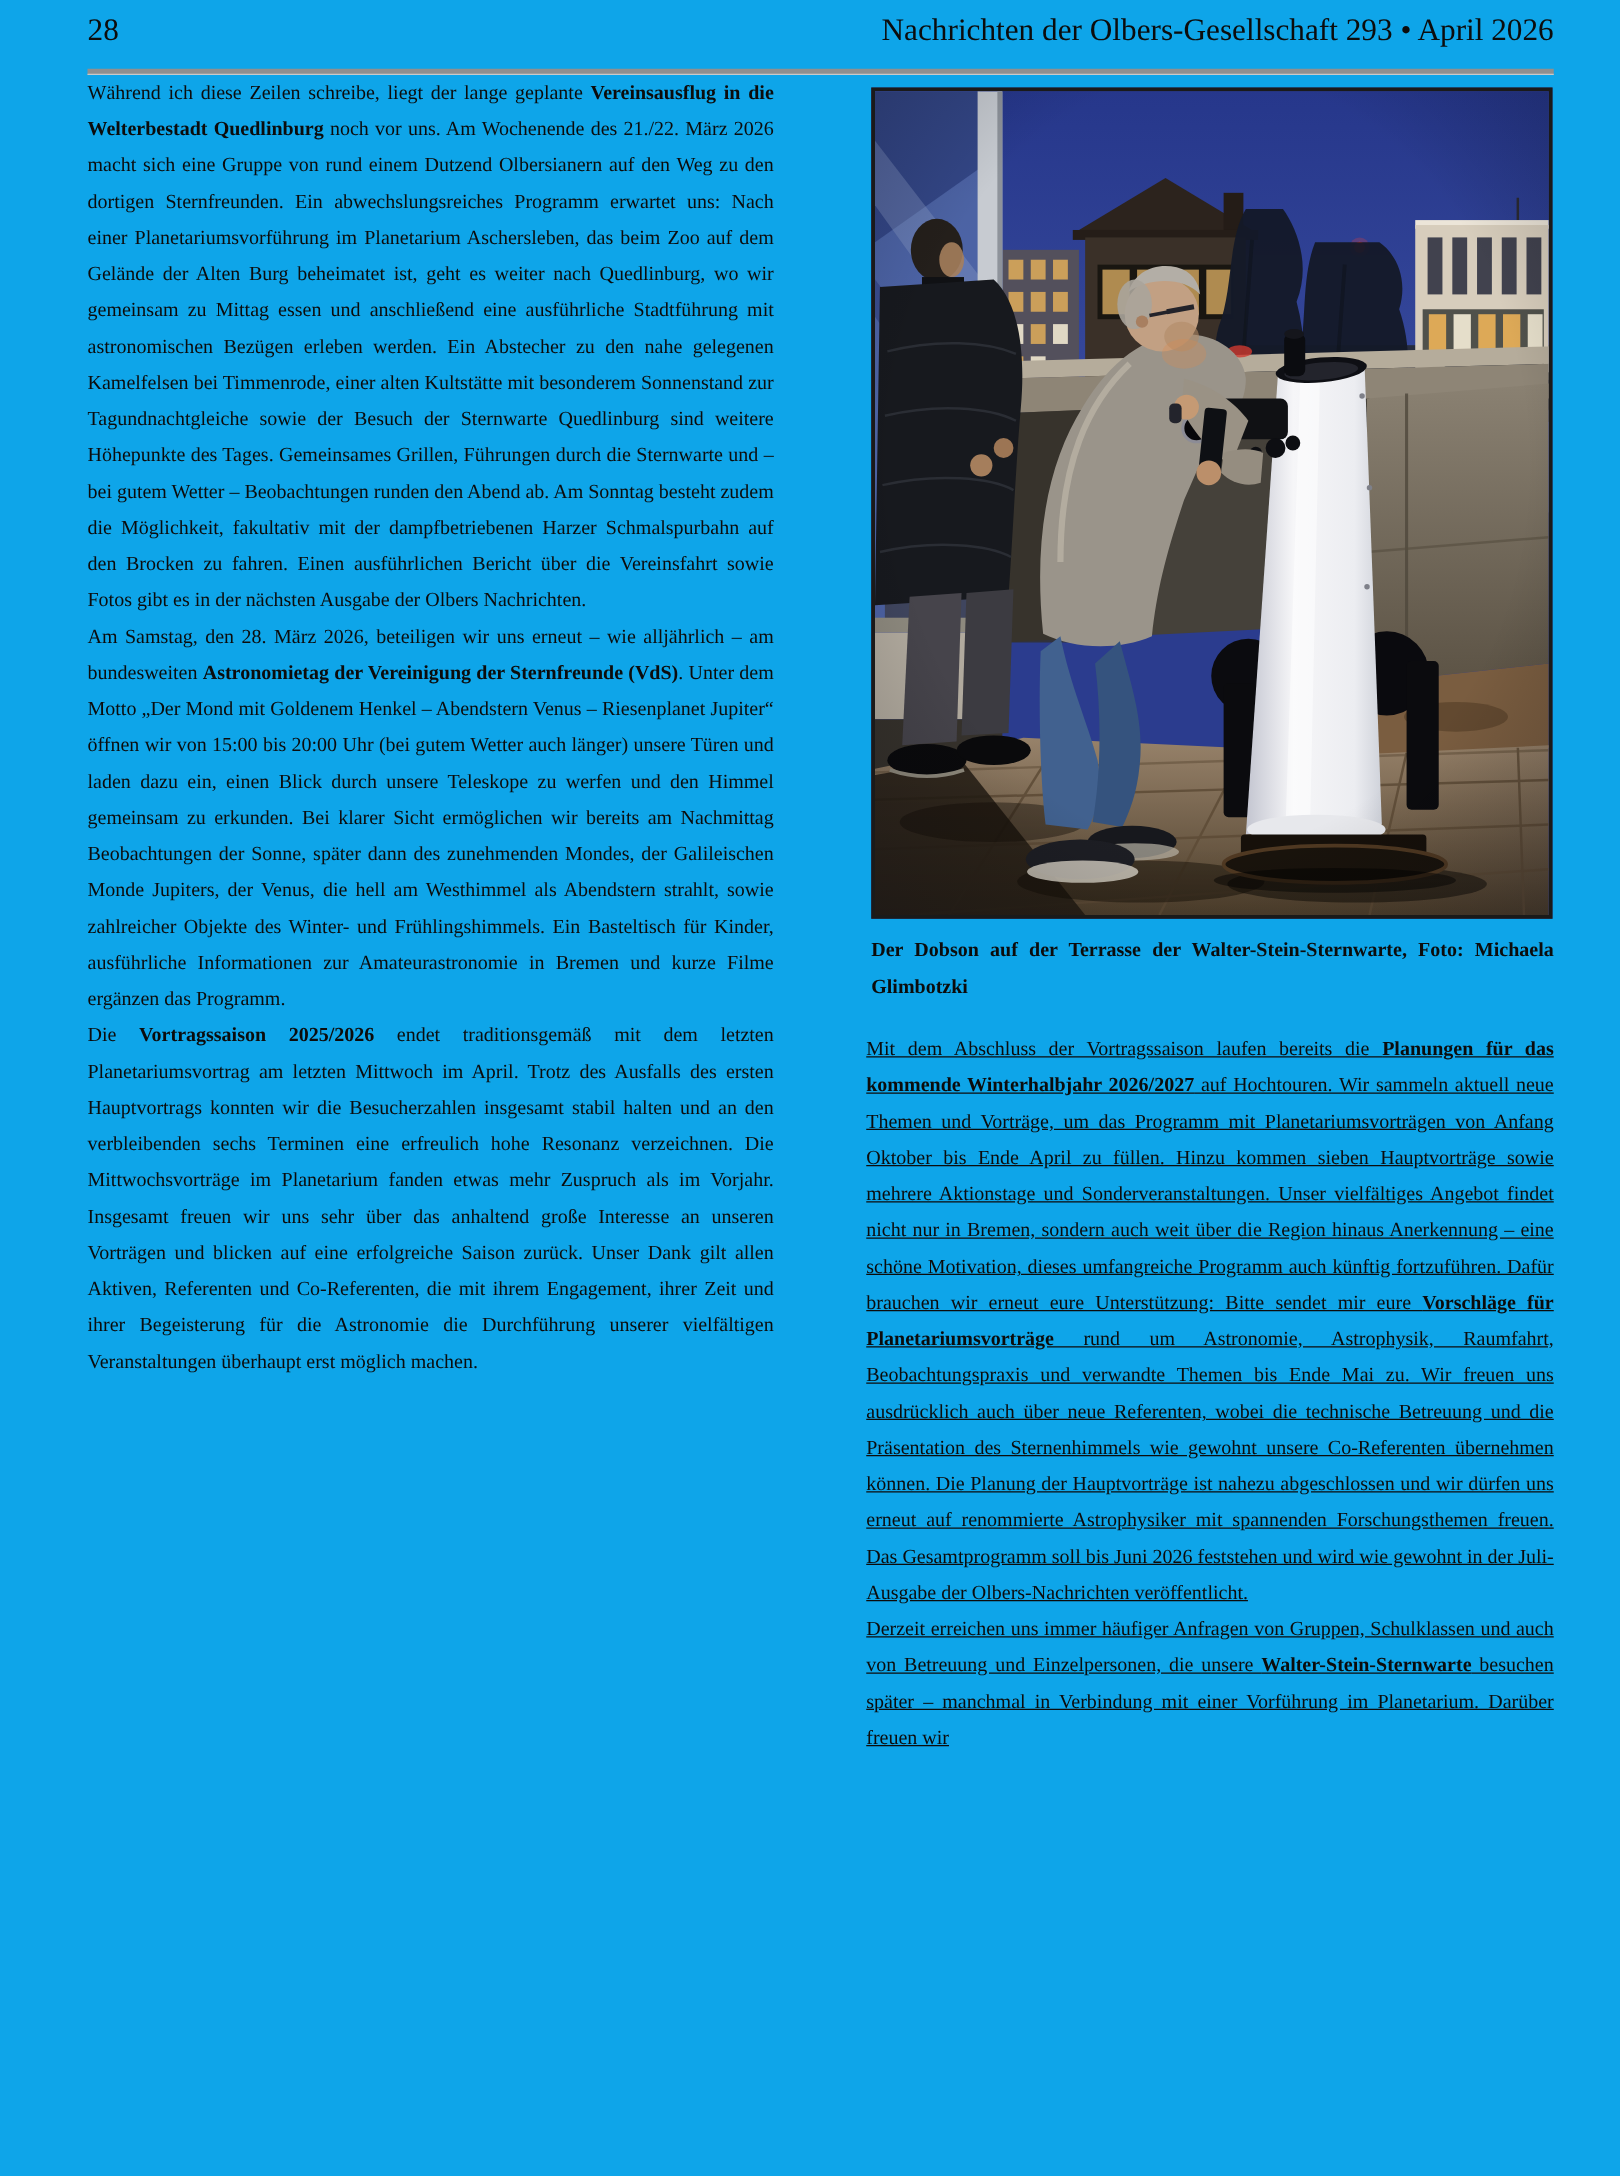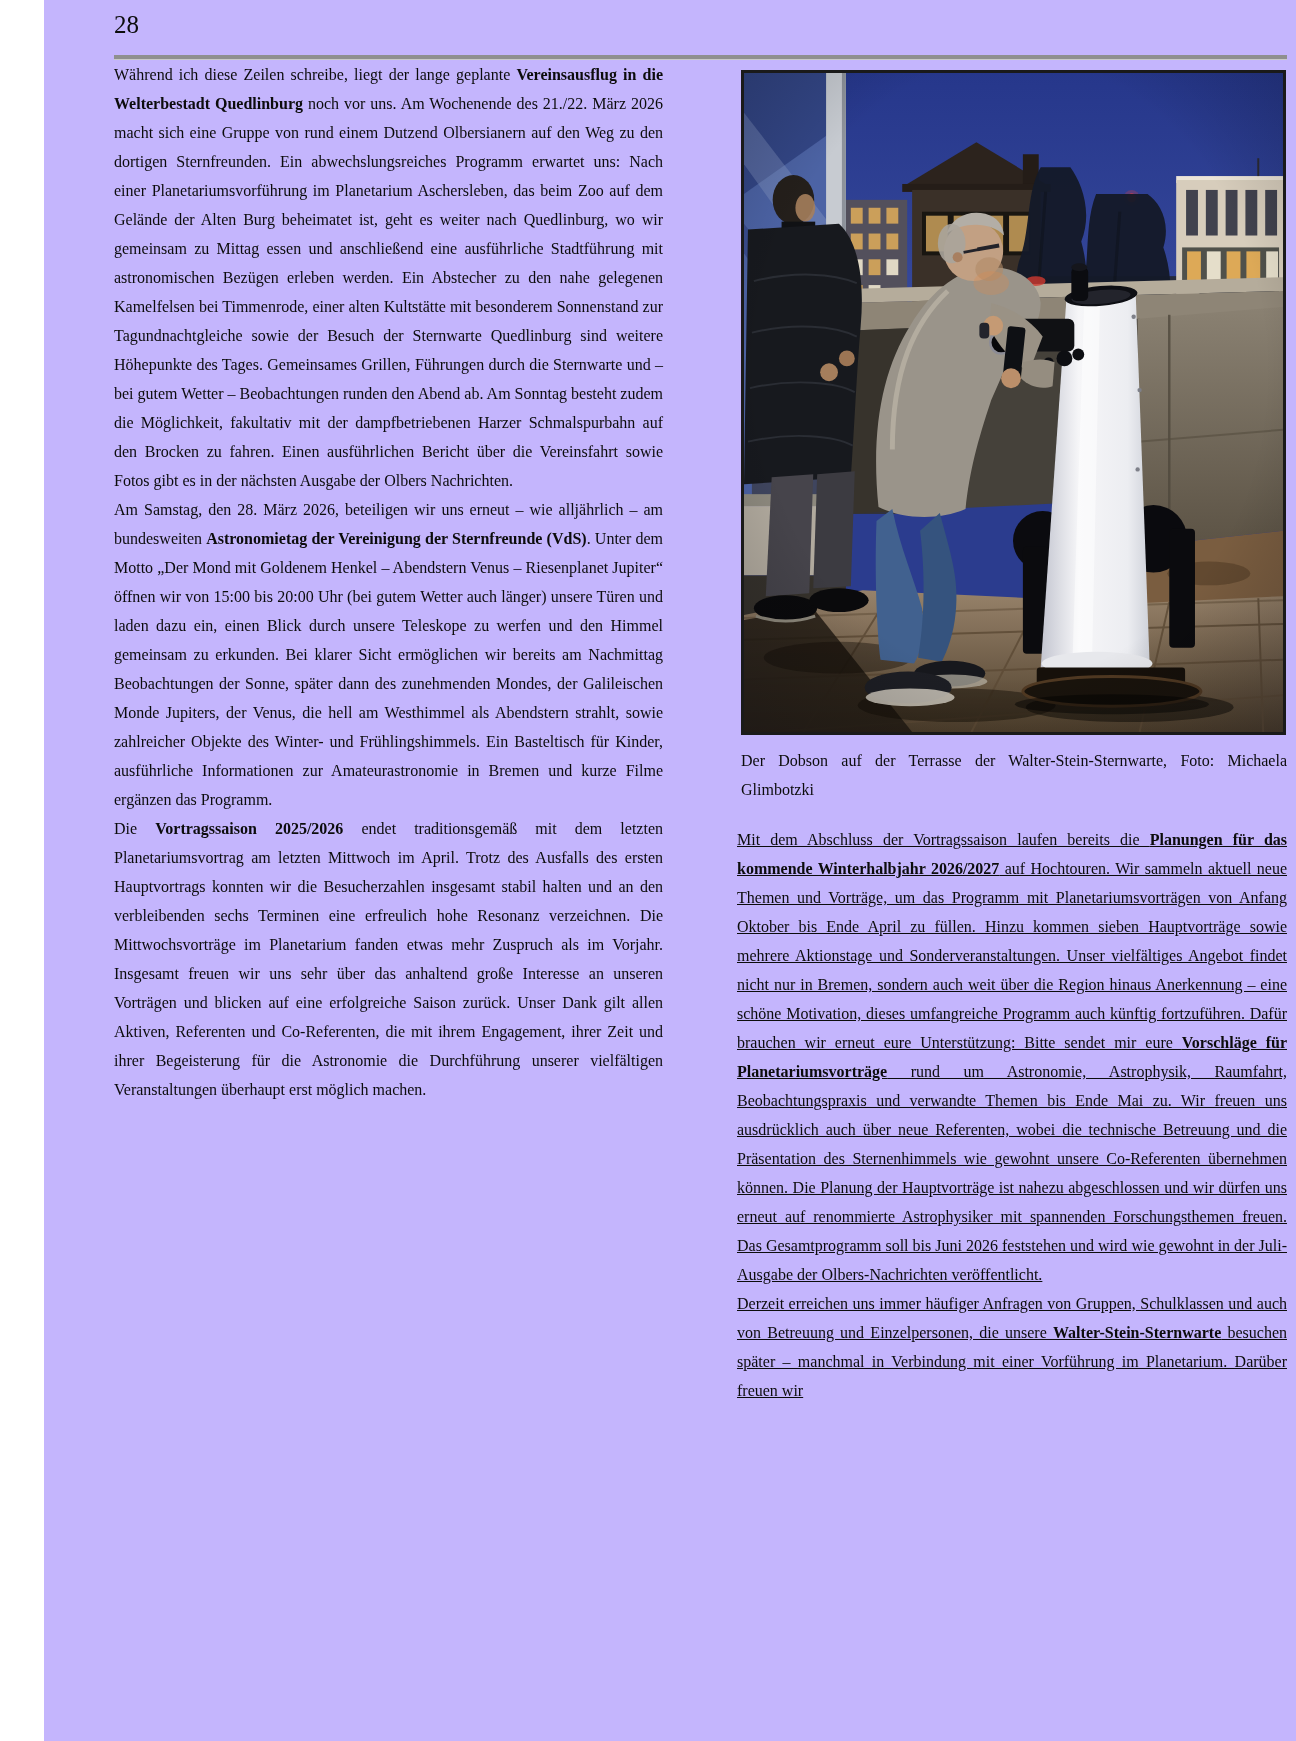--- a/index.html
+++ b/index.html
@@ -1,36 +1,37 @@
 <!DOCTYPE html>
 <html lang="de"><head>
 <meta charset="utf-8">
 <style>
   html,body{margin:0;padding:0;background:#ffffff;}
   body{width:1296px;height:1741px;position:relative;font-family:"Liberation Serif","DejaVu Serif",serif;color:#0c0c0c;overflow:hidden;}
-  .page{position:absolute;inset:0;background:#c4b5fd;margin-left:44px;}
+  .page{position:absolute;inset:0;background:#0ea5e9;}
   .header{position:absolute;top:10px;left:70px;width:1173px;display:flex;justify-content:space-between;font-size:25px;line-height:30px;}
   .rule{position:absolute;top:55px;left:70px;width:1173px;height:4px;background:#8f8f8f;border-bottom:1px solid #c9c9c9;}
   .col{position:absolute;top:60px;font-size:16px;line-height:29px;text-align:justify;hyphens:auto;}
   .col-left{left:70px;width:549px;}
   .col-right{left:693px;width:550px;}
   .col p{margin:0;}
   .b{font-weight:bold;}
   .photo{width:545px;height:665px;border:3px solid #1a1a1a;box-sizing:border-box;margin:10px 0 0 4px;background:#2b3c8e;}
   .photo svg{display:block;width:100%;height:100%;}
-  .caption{margin:11px 0 0 4px;width:546px;text-align:justify;}
+  .caption{margin:11px 0 0 4px;width:546px;text-align:justify;font-weight:bold;}
   .body-text{margin-top:21px;text-decoration:underline;}
 </style>
 </head>
 <body>
 
 <div class="page">
 
   <div class="header">
     <span>28</span>
+    <span>Nachrichten der Olbers-Gesellschaft 293 • April 2026</span>
   </div>
 
   <div class="rule"></div>
 
   <div class="col col-left">
       <p><span>Während ich diese Zeilen schreibe, liegt der lange geplante </span><span class="b">Vereinsausflug in die Welterbestadt Quedlinburg</span><span> noch vor uns. Am Wochenende des 21./22. März 2026 macht sich eine Gruppe von rund einem Dutzend Olbersianern auf den Weg zu den dortigen Sternfreunden. Ein abwechslungsreiches Programm erwartet uns: Nach einer Planetariumsvorführung im Planetarium Aschersleben, das beim Zoo auf dem Gelände der Alten Burg beheimatet ist, geht es weiter nach Quedlinburg, wo wir gemeinsam zu Mittag essen und anschließend eine ausführliche Stadtführung mit astronomischen Bezügen erleben werden. Ein Abstecher zu den nahe gelegenen Kamelfelsen bei Timmenrode, einer alten Kultstätte mit besonderem Sonnenstand zur Tagundnachtgleiche sowie der Besuch der Sternwarte Quedlinburg sind weitere Höhepunkte des Tages. Gemeinsames Grillen, Führungen durch die Sternwarte und – bei gutem Wetter – Beobachtungen runden den Abend ab. Am Sonntag besteht zudem die Möglichkeit, fakultativ mit der dampfbetriebenen Harzer Schmalspurbahn auf den Brocken zu fahren. Einen ausführlichen Bericht über die Vereinsfahrt sowie Fotos gibt es in der nächsten Ausgabe der Olbers Nachrichten.</span></p>
       <p><span>Am Samstag, den 28. März 2026, beteiligen wir uns erneut – wie alljährlich – am bundesweiten </span><span class="b">Astronomietag der Vereinigung der Sternfreunde (VdS)</span><span>. Unter dem Motto „Der Mond mit Goldenem Henkel – Abendstern Venus – Riesenplanet Jupiter“ öffnen wir von 15:00 bis 20:00 Uhr (bei gutem Wetter auch länger) unsere Türen und laden dazu ein, einen Blick durch unsere Teleskope zu werfen und den Himmel gemeinsam zu erkunden. Bei klarer Sicht ermöglichen wir bereits am Nachmittag Beobachtungen der Sonne, später dann des zunehmenden Mondes, der Galileischen Monde Jupiters, der Venus, die hell am Westhimmel als Abendstern strahlt, sowie zahlreicher Objekte des Winter- und Frühlingshimmels. Ein Basteltisch für Kinder, ausführliche Informationen zur Amateurastronomie in Bremen und kurze Filme ergänzen das Programm.</span></p>
       <p><span>Die </span><span class="b">Vortragssaison 2025/2026</span><span> endet traditionsgemäß mit dem letzten Planetariumsvortrag am letzten Mittwoch im April. Trotz des Ausfalls des ersten Hauptvortrags konnten wir die Besucherzahlen insgesamt stabil halten und an den verbleibenden sechs Terminen eine erfreulich hohe Resonanz verzeichnen. Die Mittwochsvorträge im Planetarium fanden etwas mehr Zuspruch als im Vorjahr. Insgesamt freuen wir uns sehr über das anhaltend große Interesse an unseren Vorträgen und blicken auf eine erfolgreiche Saison zurück. Unser Dank gilt allen Aktiven, Referenten und Co-Referenten, die mit ihrem Engagement, ihrer Zeit und ihrer Begeisterung für die Astronomie die Durchführung unserer vielfältigen Veranstaltungen überhaupt erst möglich machen.</span></p>
     </div>
 

